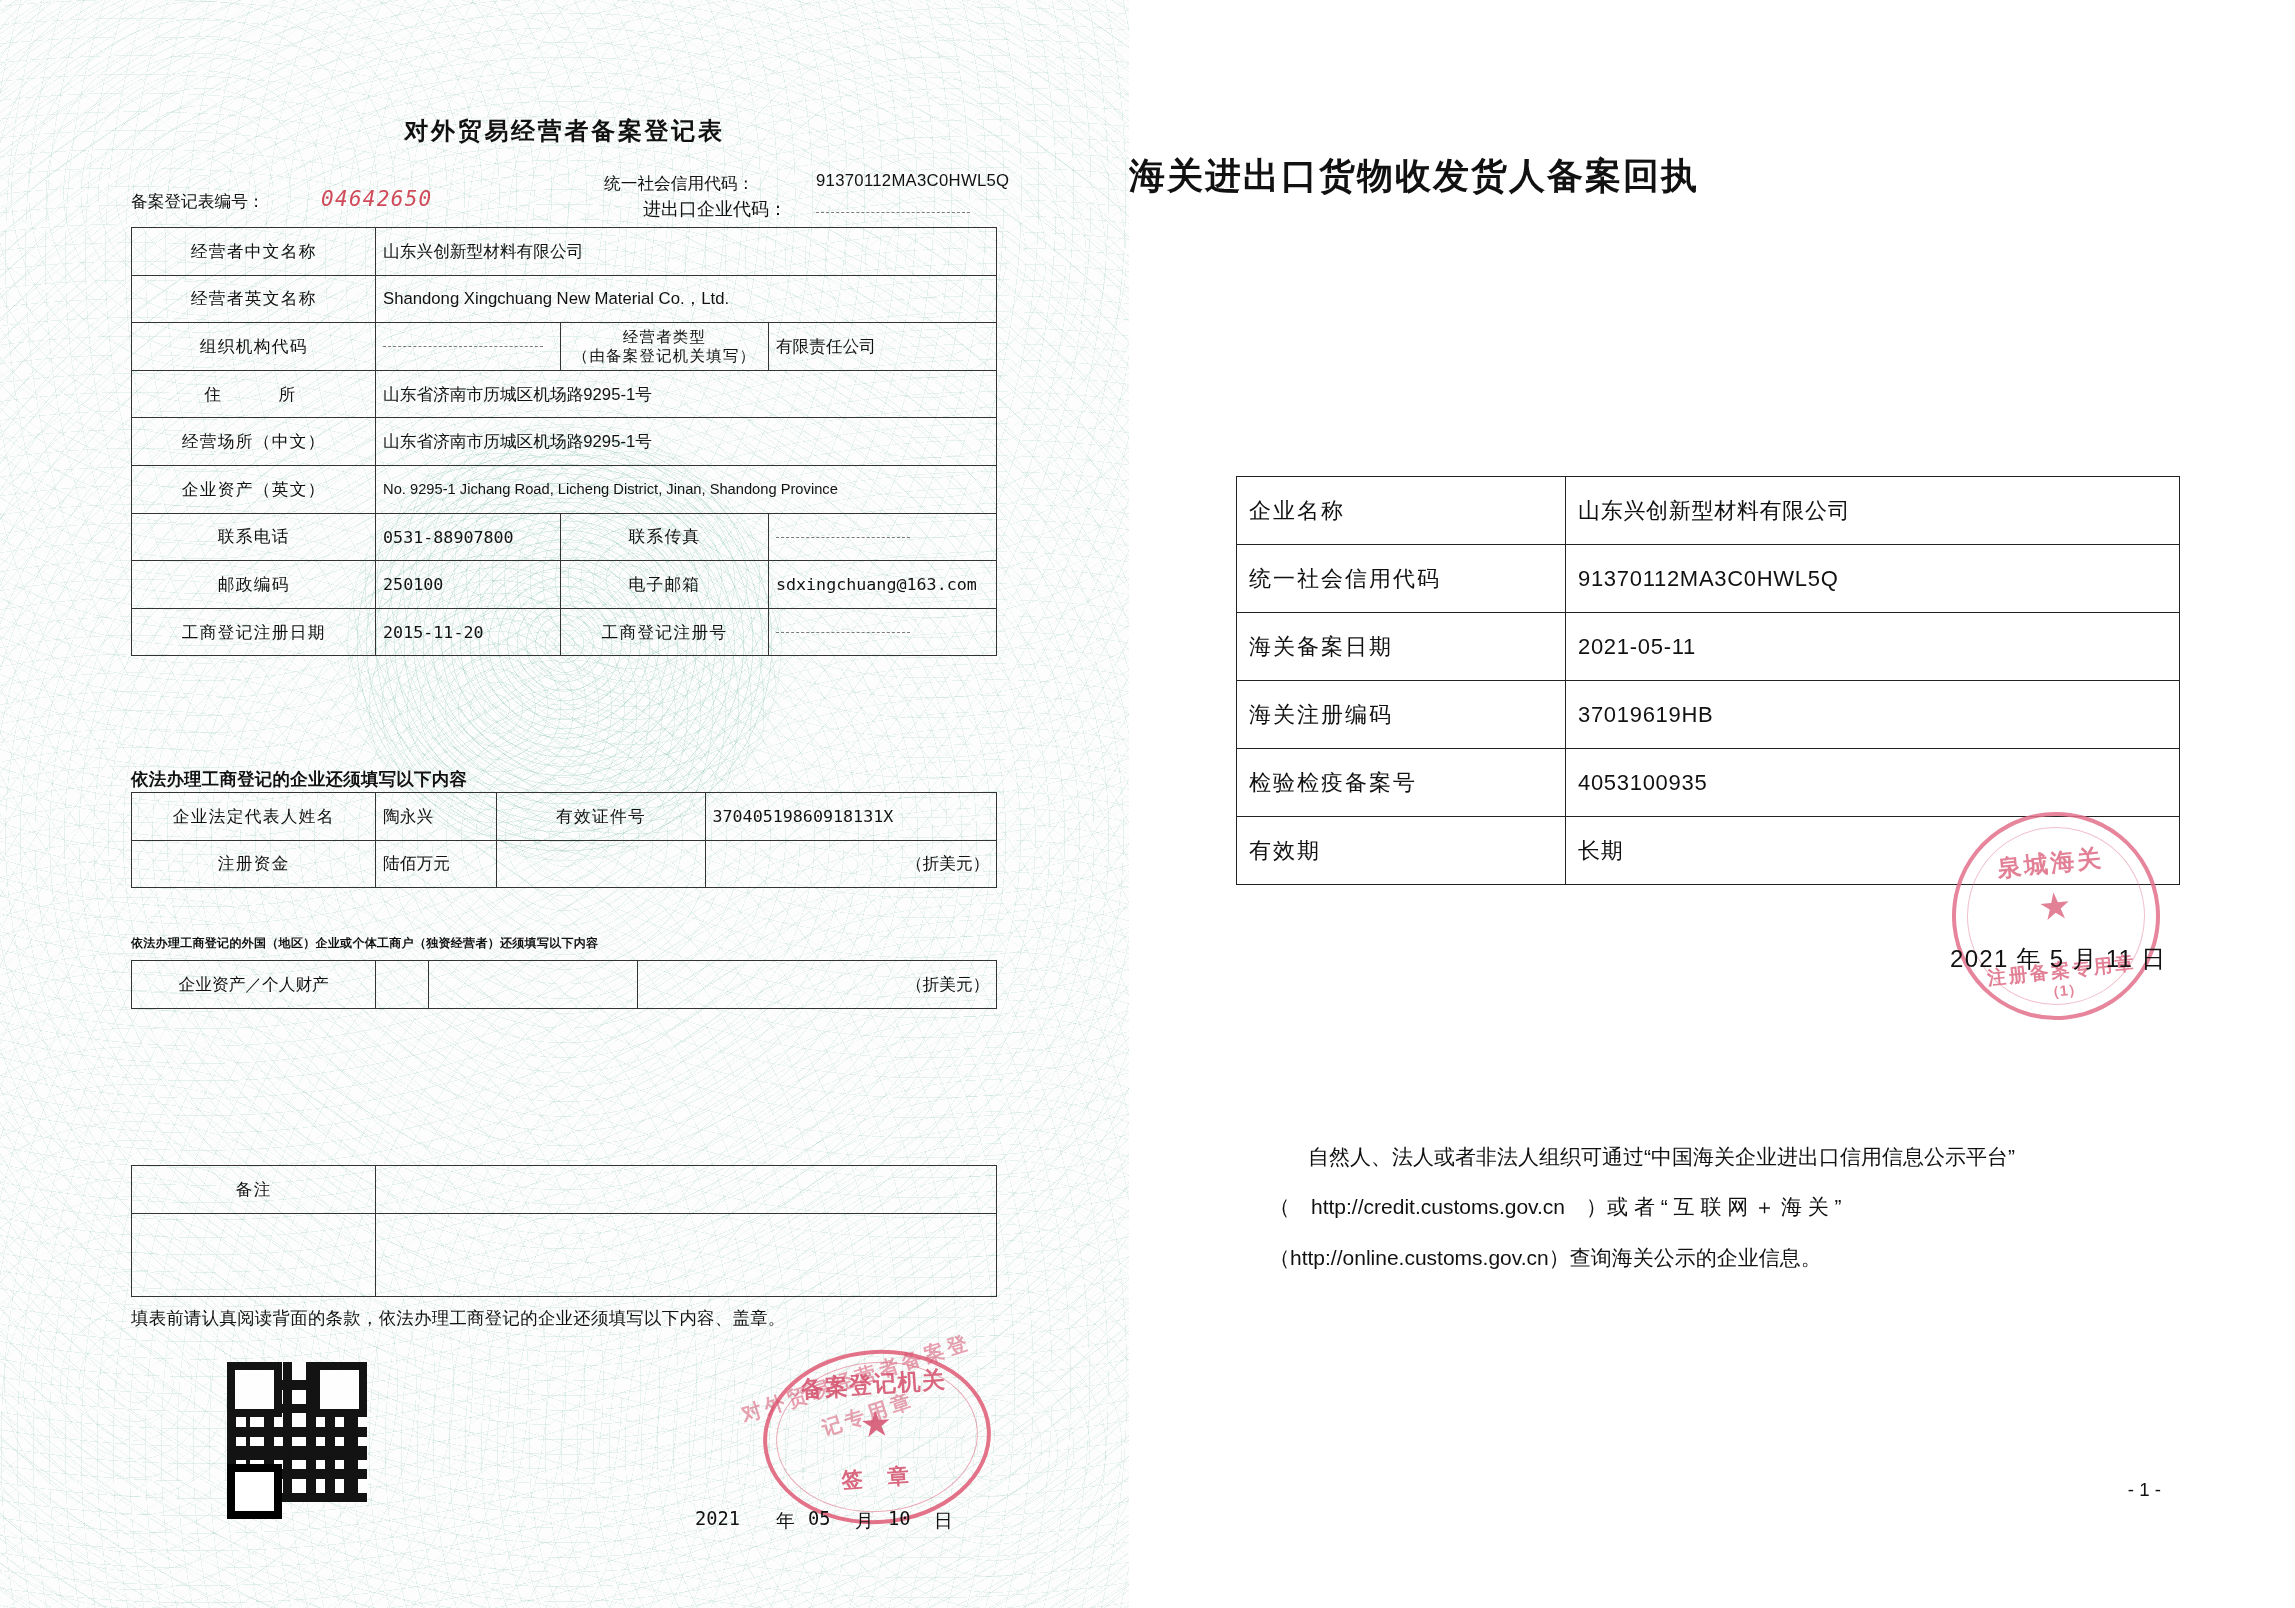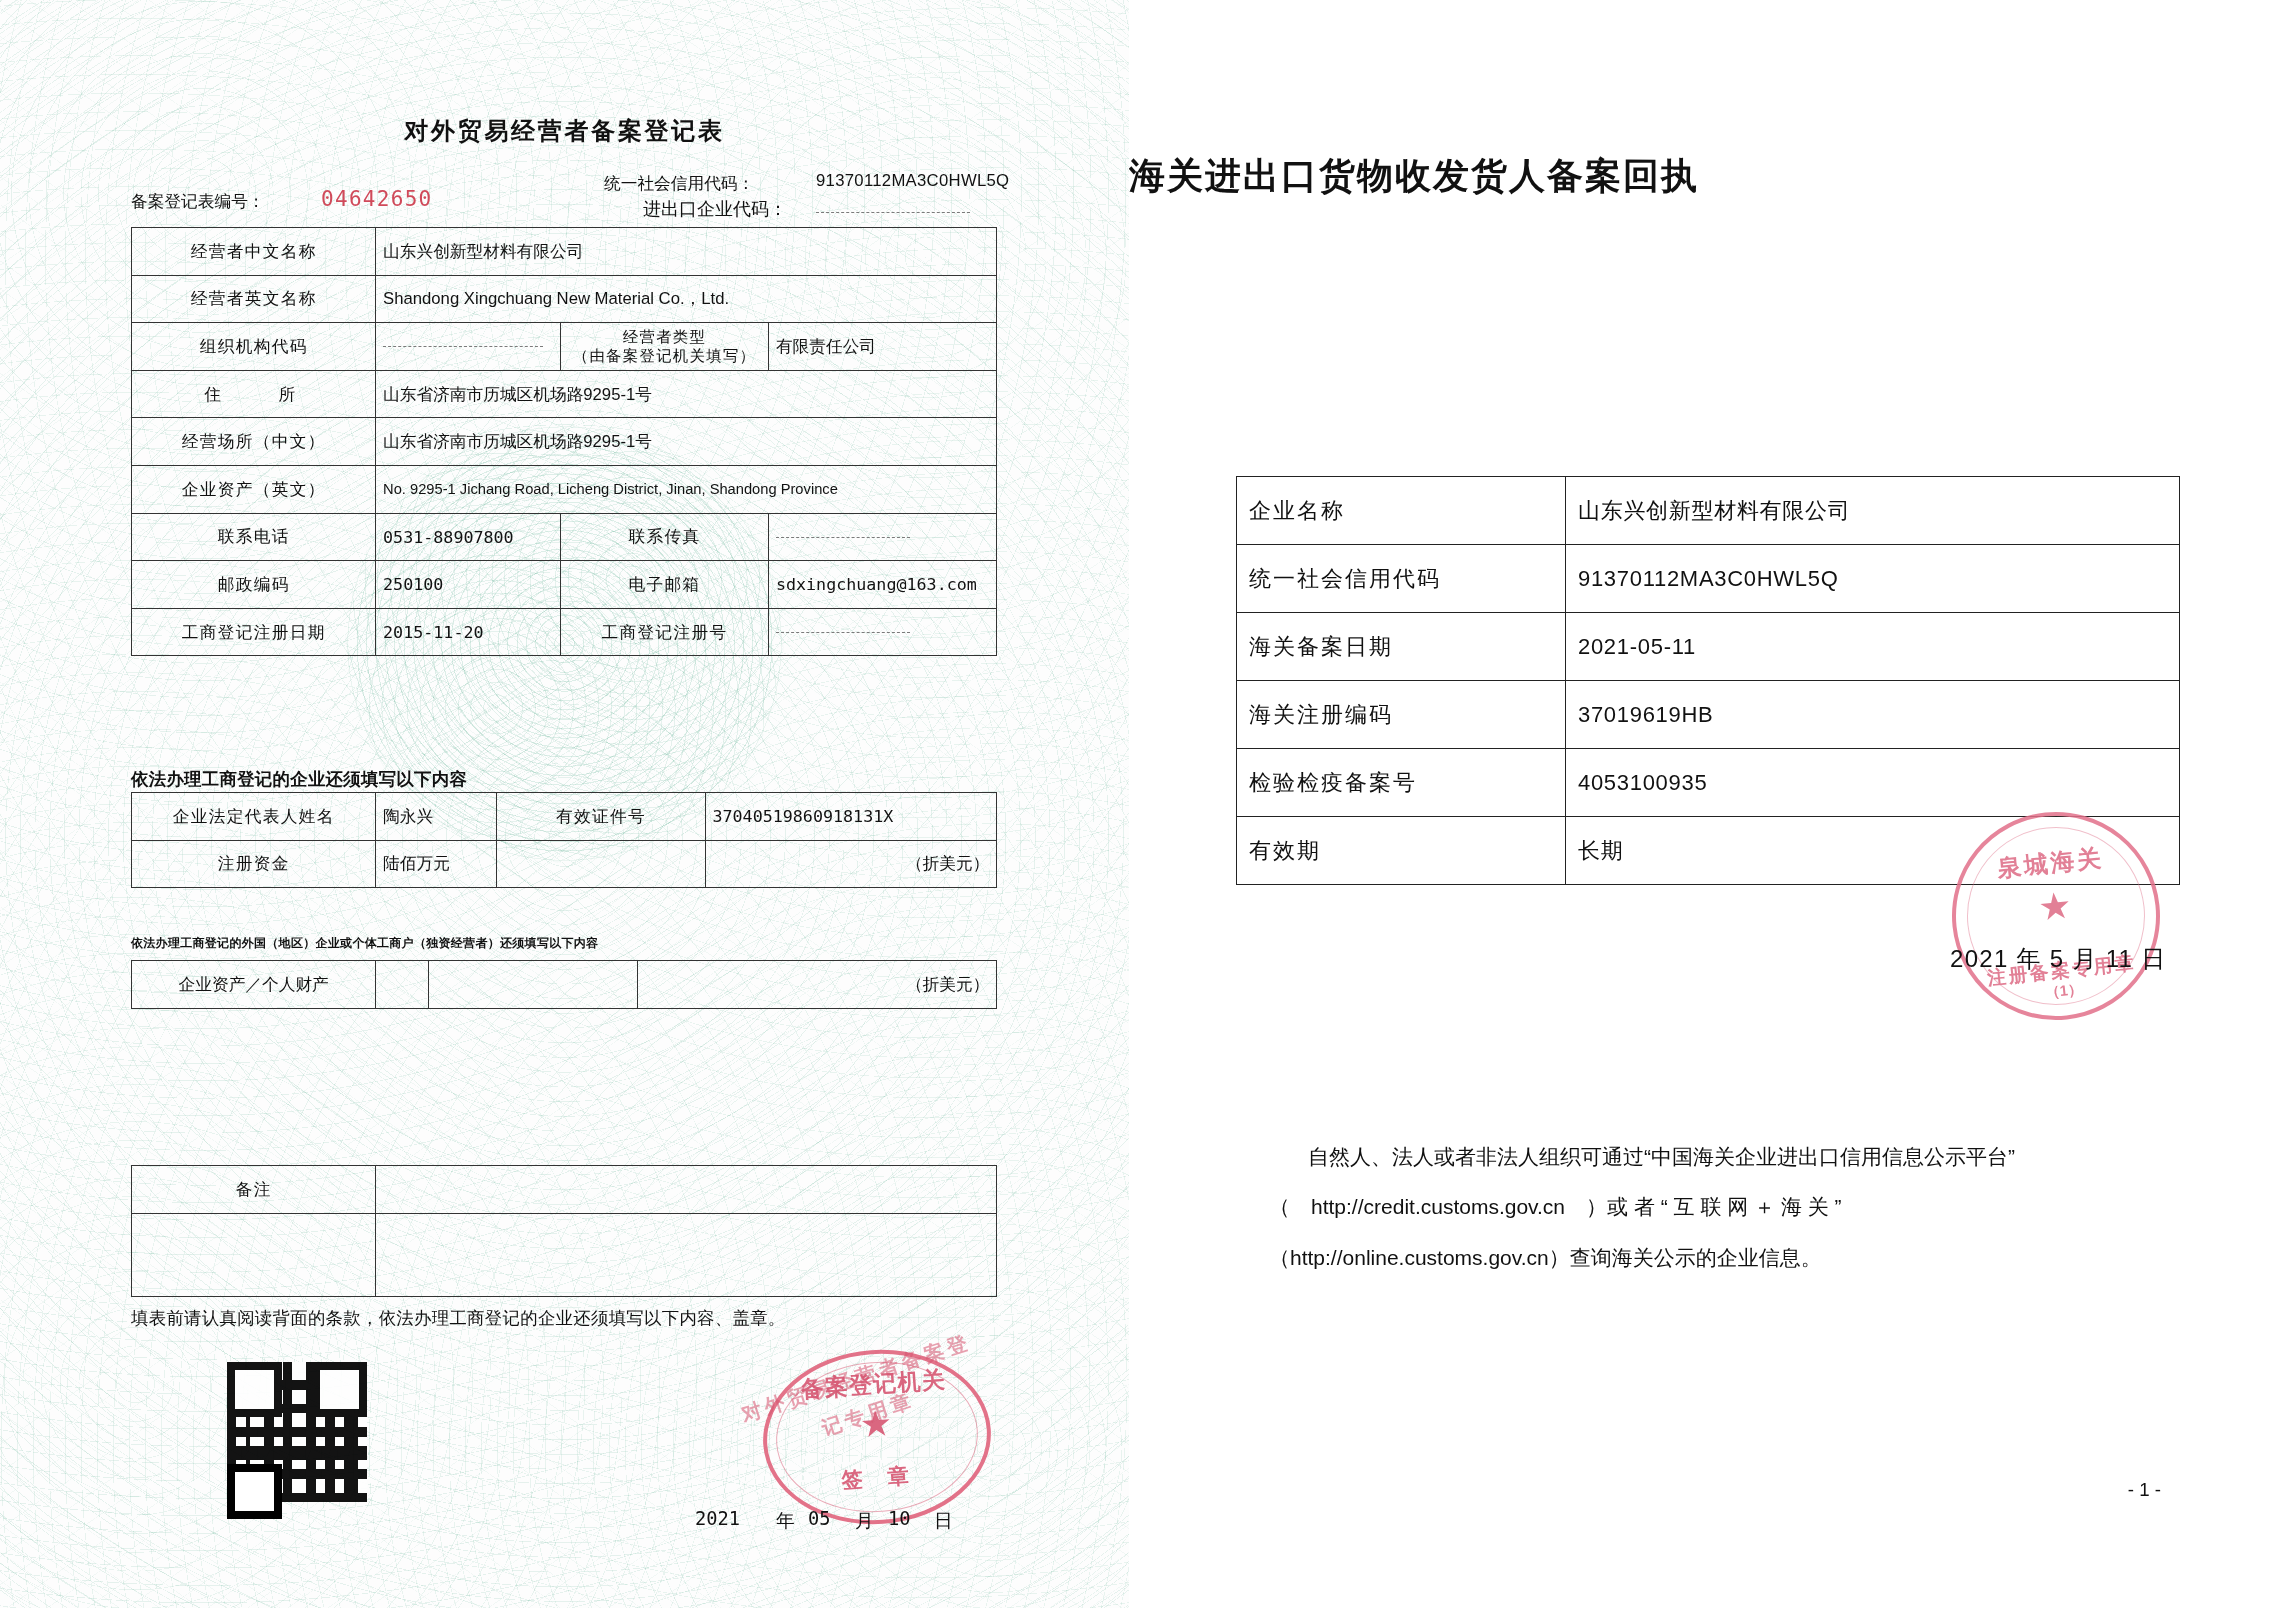--- a/index.html
+++ b/index.html
@@ -90,20 +90,21 @@
     color: #111;
   }
   .l-regno-value {
     position: absolute;
     left: 321px;
     top: 187px;
     font-family: "DejaVu Sans Mono", monospace;
     font-size: 21px;
     letter-spacing: 1.3px;
     color: #d04a5a;
+    font-style: italic;
   }
   .l-credit-label {
     position: absolute;
     left: 604px;
     top: 172px;
     font-size: 16.7px;
     color: #111;
   }
   .l-credit-value {
     position: absolute;

